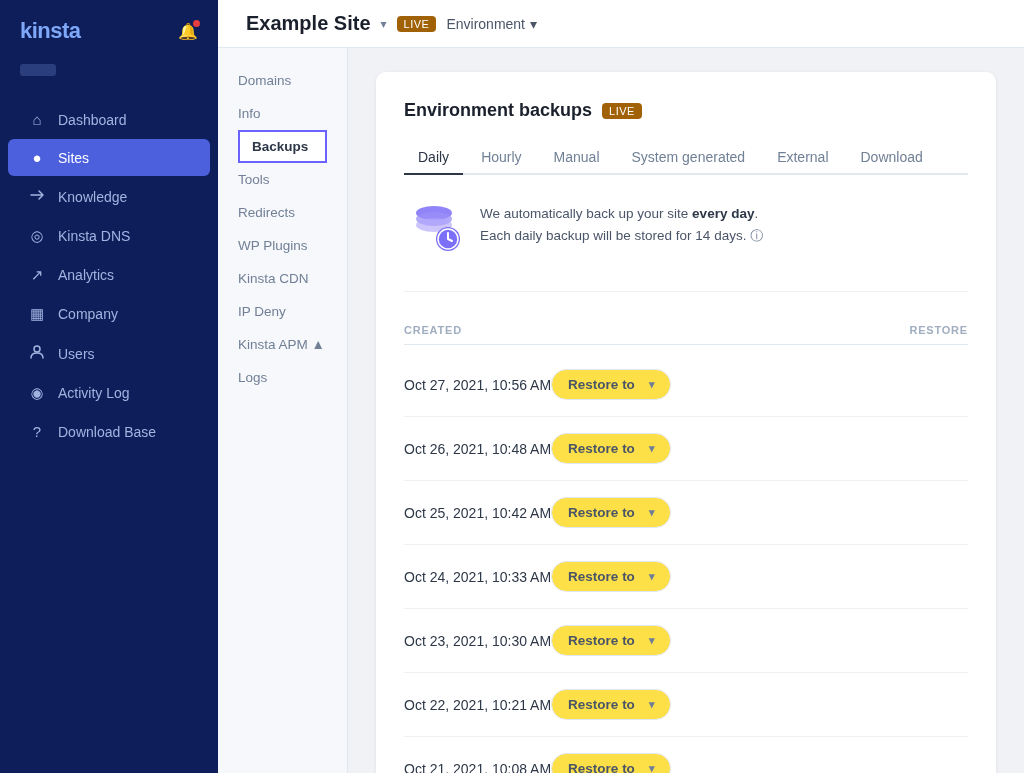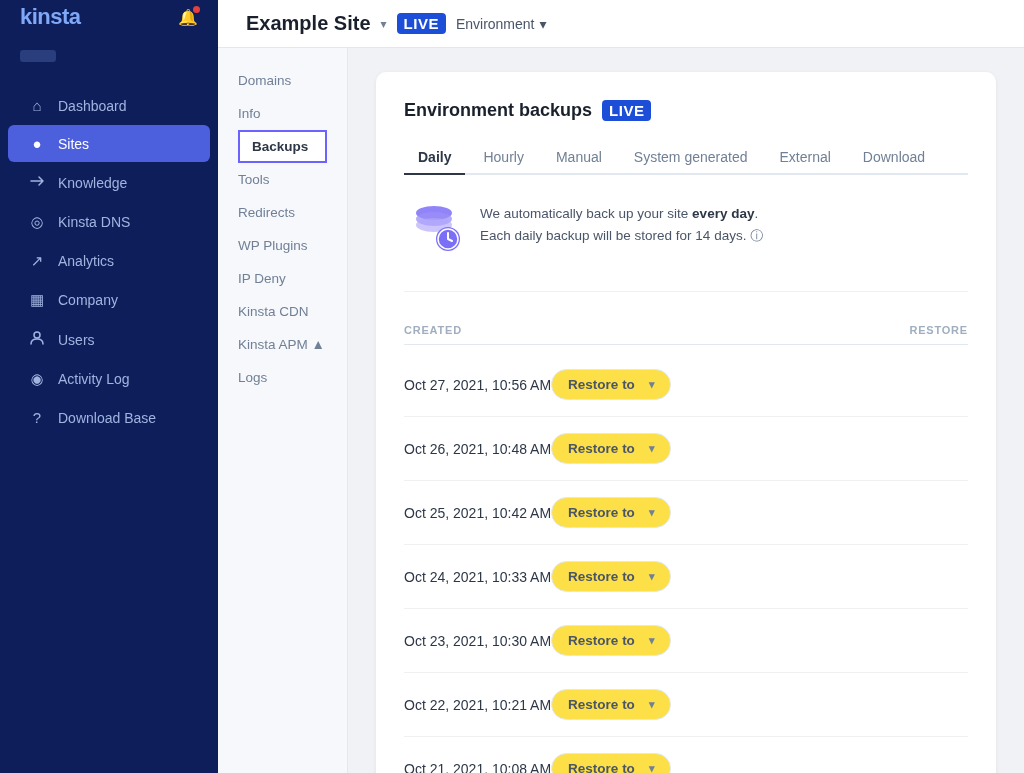--- a/index.html
+++ b/index.html
@@ -9,21 +9,21 @@
     .sidebar {
       width: 218px;
       min-width: 218px;
       background: #0e1e5b;
       display: flex;
       flex-direction: column;
       height: 100%;
       color: white;
     }
     .sidebar-header {
-      padding: 4px 20px 14px;
+      padding: 18px 20px 14px;
       display: flex;
       align-items: center;
       justify-content: space-between;
     }
     .kinsta-logo {
       font-size: 22px;
       font-weight: 900;
       color: white;
       letter-spacing: -0.5px;
     }
@@ -96,24 +96,24 @@
       font-size: 20px;
       font-weight: 700;
       color: #1a202c;
     }
     .dropdown-arrow {
       color: #718096;
       font-size: 12px;
       cursor: pointer;
     }
     .live-badge {
-      background: #1d4ed8;
+      background: #a16207;
       color: white;
-      font-size: 15px;
-      font-weight: 700;
+      font-size: 11px;
+      font-weight: 400;
       padding: 2px 7px;
       border-radius: 4px;
       letter-spacing: 0.5px;
     }
     .env-dropdown {
       display: flex;
       align-items: center;
       gap: 5px;
       font-size: 14px;
       color: #4a5568;
@@ -188,21 +188,21 @@
       font-size: 14px;
       color: #718096;
       cursor: pointer;
       border-bottom: 2px solid transparent;
       margin-bottom: -2px;
       font-weight: 500;
     }
     .tab.active-tab {
       color: #2d3748;
       border-bottom: 2px solid #2d3748;
-      font-weight: 700;
+      font-weight: 400;
     }
 
     
     .backup-info {
       display: flex;
       align-items: center;
       gap: 16px;
       margin-bottom: 24px;
       padding-bottom: 36px;
       border-bottom: 1px solid #f0f0f0;
@@ -353,22 +353,22 @@
 
   <div class="content-area">
 
     <div class="sub-sidebar">
       <div class="sub-nav-item">Domains</div>
       <div class="sub-nav-item">Info</div>
       <div class="sub-nav-item active-sub">Backups</div>
       <div class="sub-nav-item">Tools</div>
       <div class="sub-nav-item">Redirects</div>
       <div class="sub-nav-item">WP Plugins</div>
+      <div class="sub-nav-item">Kinsta CDN</div>
       <div class="sub-nav-item">IP Deny</div>
-      <div class="sub-nav-item">Kinsta CDN</div>
       <div class="sub-nav-item">Kinsta APM ▲</div>
       <div class="sub-nav-item">Logs</div>
     </div>
 
     <div class="page-content">
       <div class="content-card">
 
         <div class="card-header">
           <span class="card-title">Environment backups</span>
           <span class="live-badge">LIVE</span>

